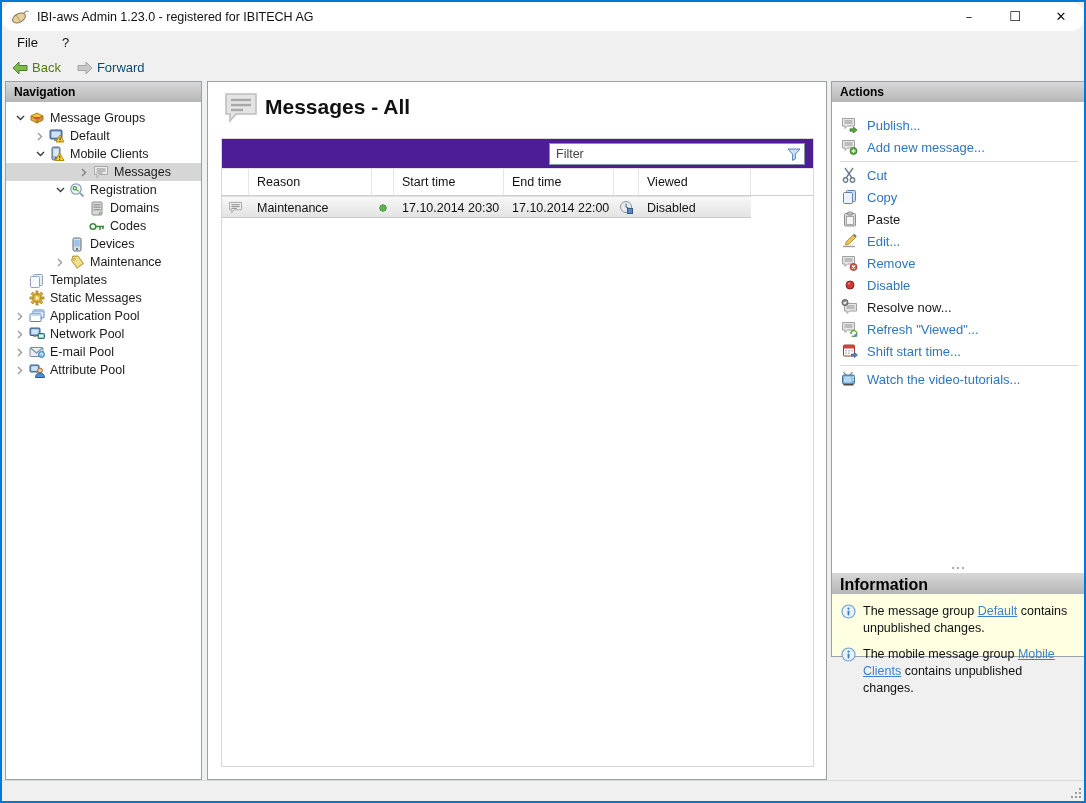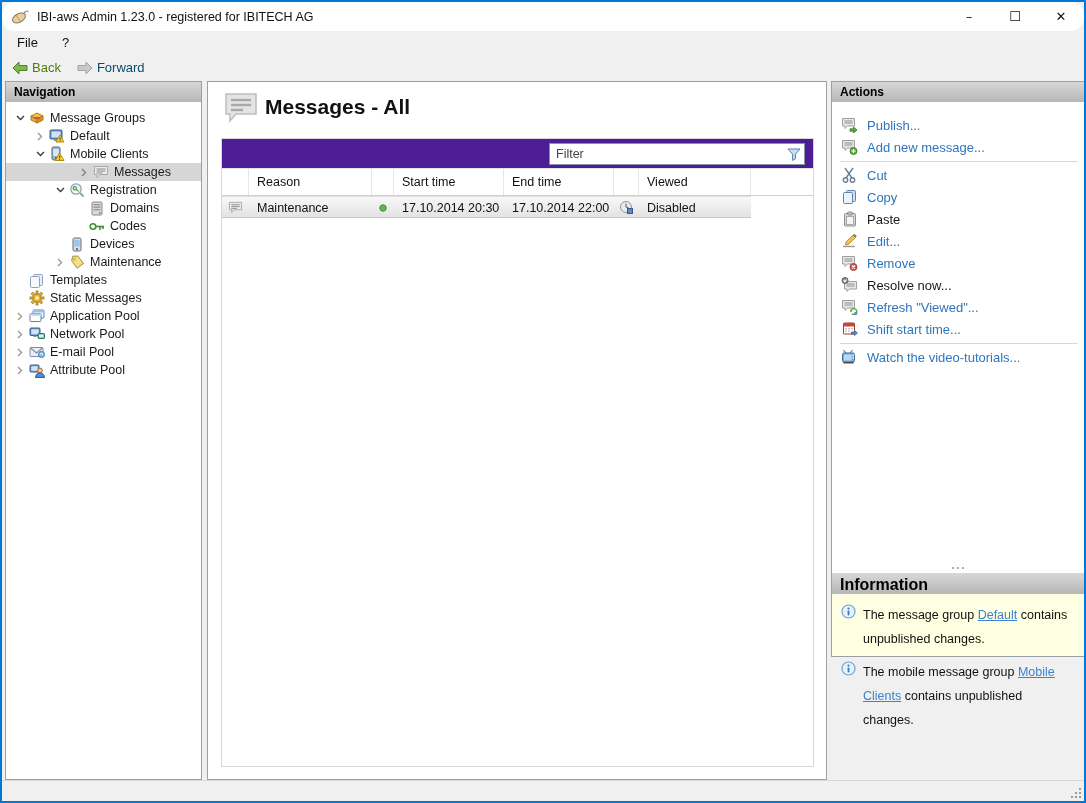--- a/index.html
+++ b/index.html
@@ -58,21 +58,21 @@
   .action-item { display:flex; align-items:center; gap:9px; height:22px; padding-left:9px; cursor:pointer; }
   .action-item .alabel { font-size:13px; color:#2e76bd; }
   .action-item.disabled .alabel { color:#1a1a1a; cursor:default; }
   .asep { height:1px; background:#d9d9d9; margin:3px 6px 2px 8px; }
   .aicon { width:17px; height:17px; flex:0 0 17px; display:flex; align-items:center; justify-content:center; }
   .splitter { position:absolute; left:0; right:0; top:481px; height:10px; display:flex; align-items:center; justify-content:center; }
   .splitter .dots { width:2px; height:2px; background:#8f8f8f; border-radius:50%; box-shadow:5px 0 0 #8f8f8f, -5px 0 0 #8f8f8f; }
   .info-header { position:absolute; left:0; right:0; top:491px; height:21px; background:linear-gradient(#d8d8d8,#b6b6b6); font-weight:bold; font-size:16px; color:#000; padding:3px 8px; }
   .info-body { position:absolute; left:0; right:0; top:512px; bottom:0; background:#ffffe1; padding:9px 8px 0 9px; }
   .info-item { display:flex; gap:7px; margin-bottom:9px; }
-  .info-item p { font-size:12.5px; line-height:24px; color:#111; width:218px; }
+  .info-item p { font-size:12.5px; line-height:17px; color:#111; width:218px; }
   .info-item a { color:#3b82d0; text-decoration:underline; cursor:pointer; }
   .iicon { flex:0 0 15px; padding-top:1px; }
   
   .statusbar { position:absolute; left:0; right:0; bottom:0; height:21px; background:#f0f0f0; border-top:1px solid #d9d9d9; }
   .grip { position:absolute; right:3px; bottom:3px; width:13px; height:13px; }
   .grip i { position:absolute; width:2px; height:2px; background:#9a9a9a; }
 </style>
 </head>
 <body>
 
@@ -508,20 +508,29 @@
             <path d="M1.5 1.5 h12 v7.5 h-7 l-2.5 2.5 v-2.5 h-2.5 z" fill="#e6e6e6" stroke="#a0a0a0"></path>
             <line x1="3.5" y1="4" x2="11.5" y2="4" stroke="#9a9a9a" stroke-width="1.1"></line>
             <line x1="3.5" y1="6" x2="11.5" y2="6" stroke="#9a9a9a" stroke-width="1.1"></line>
             <circle cx="12.5" cy="12" r="3.5" fill="#d9534f" stroke="#a03530" stroke-width="0.8"></circle>
             <path d="M11 10.5 l3 3 m0 -3 l-3 3" stroke="#fff" stroke-width="1.2"></path>
           </svg>
         </span>
       <span class="alabel">Remove</span>
     </div>
 
+    <div class="action-item">
+      <span class="aicon">
+          <svg width="10" height="10" viewBox="0 0 10 10">
+            <circle cx="5" cy="5" r="4" fill="#d03a34" stroke="#8f1f1a"></circle>
+            <circle cx="3.8" cy="3.6" r="1.1" fill="#e98a86"></circle>
+          </svg>
+        </span>
+      <span class="alabel">Disable</span>
+    </div>
 
     <div class="action-item disabled">
       <span class="aicon">
           <svg width="17" height="16" viewBox="0 0 17 16">
             <path d="M3.5 4.5 h12 v7.5 h-7 l-2.5 2.5 v-2.5 h-2.5 z" fill="#e6e6e6" stroke="#a0a0a0"></path>
             <line x1="5.5" y1="7" x2="13.5" y2="7" stroke="#9a9a9a" stroke-width="1.1"></line>
             <line x1="5.5" y1="9" x2="13.5" y2="9" stroke="#9a9a9a" stroke-width="1.1"></line>
             <circle cx="4" cy="3.5" r="3" fill="#8f8f8f" stroke="#5f5f5f"></circle>
             <polyline points="2.6,3.5 3.7,4.6 5.5,2.6" fill="none" stroke="#fff" stroke-width="1.1"></polyline>
           </svg>

